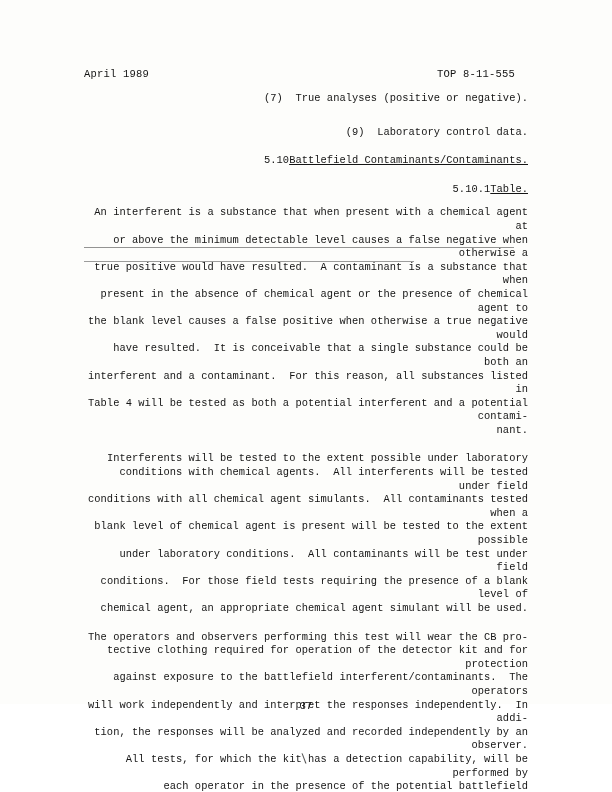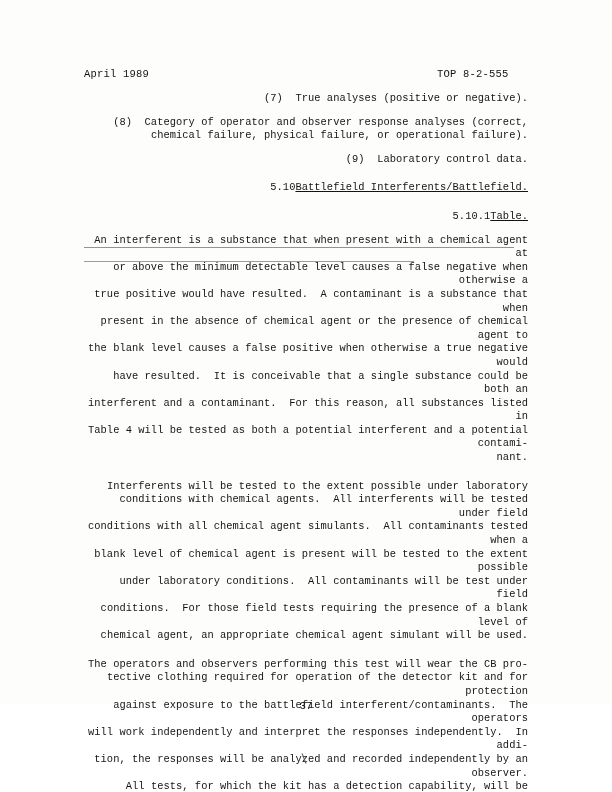--- a/index.html
+++ b/index.html
@@ -111,35 +111,33 @@
     background: rgba(60,60,60,0.5);
   }
 </style>
 </head>
 <body>
 
 <div class="page">
 
   <div class="header">
     <div class="date">April 1989</div>
-    <div class="docid">TOP 8-2-555</div>
+    <div class="docid">TOP 8-11-555</div>
   </div>
 
   <div class="body-col">
 
     <p class="list-item">(7)  True analyses (positive or negative).</p>
     <div class="gap-sm"></div>
-    <p class="list-item">(8)  Category of operator and observer response analyses (correct,
-chemical failure, physical failure, or operational failure).</p>
     <div class="gap-sm"></div>
     <p class="list-item">(9)  Laboratory control data.</p>
 
     <div class="gap-md"></div>
 
-    <p class="sec-head"><span class="num">5.10</span><span class="u">Battlefield Interferents/Battlefield.</span></p>
+    <p class="sec-head"><span class="num">5.10</span><span class="u">Battlefield Contaminants/Contaminants.</span></p>
 
     <div class="gap-md"></div>
 
     <p class="sec-head"><span class="num">5.10.1</span><span class="u">Table.</span></p>
 
     <div class="gap-sm"></div>
 
     <p class="para">An interferent is a substance that when present with a chemical agent at
 or above the minimum detectable level causes a false negative when otherwise a
 true positive would have resulted.  A contaminant is a substance that when

